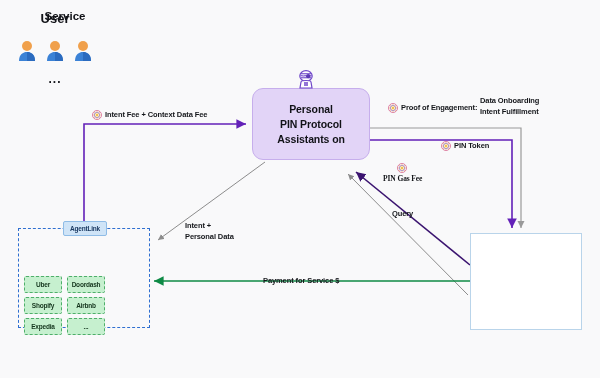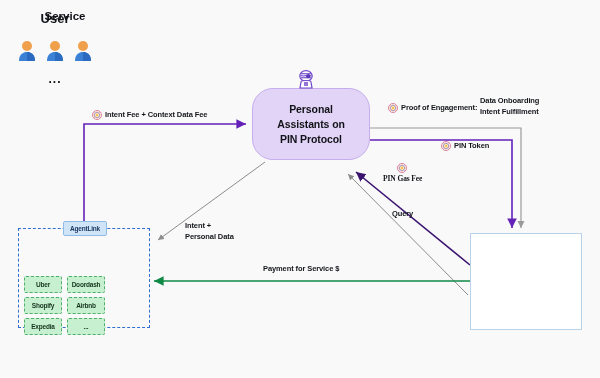--- a/index.html
+++ b/index.html
@@ -23,21 +23,21 @@
     pointer-events: none;
   }
 
   
   #pa-node {
     position: absolute;
     left: 252px; top: 88px;
     width: 116px; height: 70px;
     background: #e2d4f7;
     border: 1px solid #c6aeec;
-    border-radius: 21px;
+    border-radius: 11px;
     display: flex;
     flex-direction: column;
     align-items: center;
     justify-content: center;
     z-index: 5;
   }
   #pa-node .pa-line {
     font-size: 10.5px;
     font-weight: bold;
     line-height: 15px;
@@ -211,22 +211,22 @@
     <rect x="6.4" y="7.2" width="11.2" height="1.1" fill="#6f47c9"></rect>
     <rect x="7.0" y="9.2" width="10" height="1.1" fill="#6f47c9"></rect>
     <circle cx="14.2" cy="8.2" r="2.1" fill="#5b38b5"></circle>
     <circle cx="9.4" cy="8.2" r="1.1" fill="#b9a4e8"></circle>
     <path d="M7,14 C7,12 17,12 17,14 L18,20 L6,20 Z" fill="#ffffff" stroke="#6f47c9" stroke-width="1.2"></path>
     <path d="M10,14 L14,14 L14,18 L10,18 Z" fill="#6f47c9" opacity="0.75"></path>
   </svg>
 
   <div id="pa-node">
     <div class="pa-line">Personal</div>
+    <div class="pa-line">PIN Protocol</div>
     <div class="pa-line">Assistants on</div>
-    <div class="pa-line">PIN Protocol</div>
   </div>
 
   <div id="services-node"></div>
   <div id="services-title">Service</div>
   <div id="agentlink-badge">AgentLink</div>
   <div id="service-tags">
     <div class="svc-tag">Uber</div>
     <div class="svc-tag">Doordash</div>
     <div class="svc-tag">Shopify</div>
     <div class="svc-tag">Airbnb</div>
@@ -300,15 +300,15 @@
       <circle cx="10" cy="10" r="9" fill="#ffffff" stroke="#d04a7a" stroke-width="1.4"></circle>
       <circle cx="10" cy="10" r="5.4" fill="none" stroke="#6b4fd0" stroke-width="1.2"></circle>
       <path d="M10,2 L10,18 M2,10 L18,10 M4.3,4.3 L15.7,15.7 M15.7,4.3 L4.3,15.7" stroke="#e0a93c" stroke-width="1"></path>
       <circle cx="10" cy="10" r="2.4" fill="#f2c14e"></circle>
     </svg>
     <span>PIN Gas Fee</span>
   </div>
 
   <div class="edge-label" style="left:392px; top:209px;">Query</div>
 
-  <div class="edge-label" style="left:263px; top:264px;text-align:center;">Payment for Service  $</div>
+  <div class="edge-label" style="left:263px; top:276px;text-align:center;">Payment for Service  $</div>
 
 </div>
 
 </body></html>

